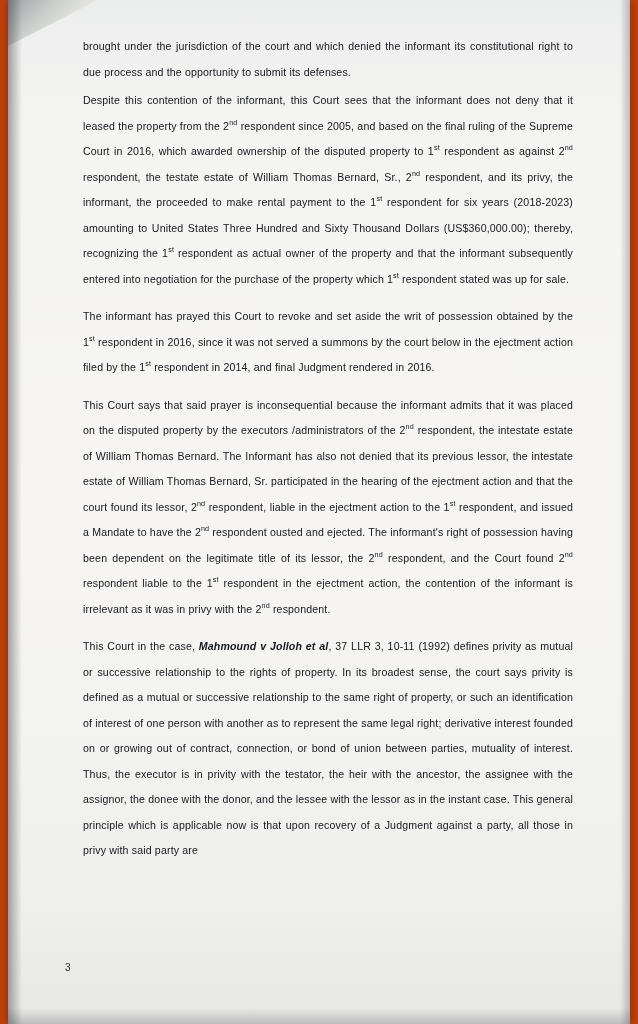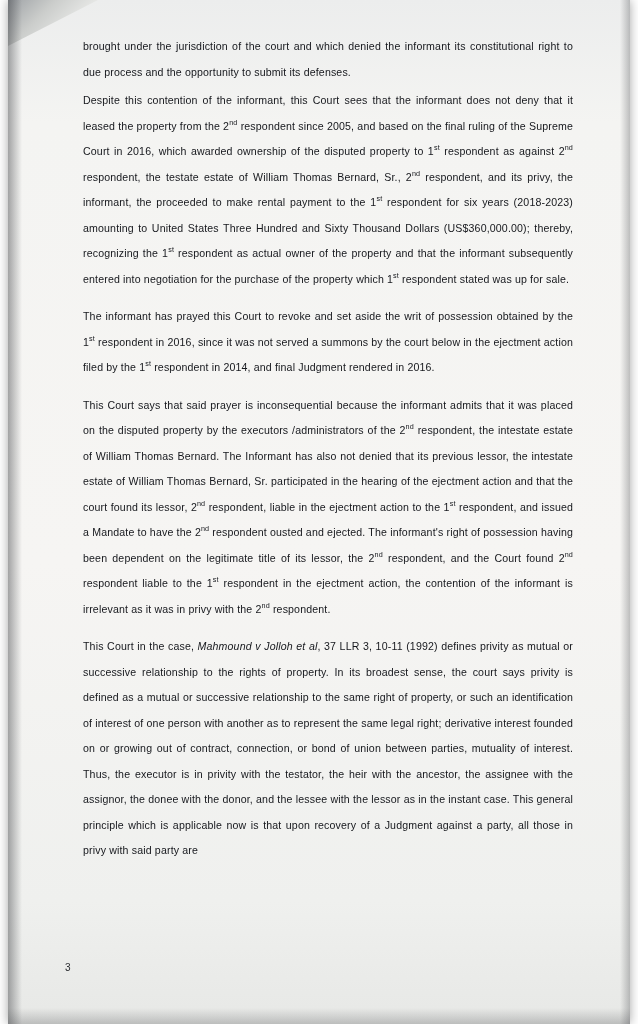--- a/index.html
+++ b/index.html
@@ -10,21 +10,21 @@
   body {
     width: 638px;
     height: 1024px;
     overflow: hidden;
     font-family: "Liberation Sans", sans-serif;
   }
   .page-wrap {
     position: relative;
     width: 638px;
     height: 1024px;
-    background: #ffffff;
+    background: #c2410c;
   }
   
   .sheet {
     position: absolute;
     left: 8px;
     top: 0px;
     width: 622px;
     height: 1024px;
     background: #f2f2f0;
     background-image:
@@ -90,20 +90,21 @@
   .gap-lg { margin-bottom: 14px; }
 
   sup {
     font-size: 0.68em;
     vertical-align: super;
     line-height: 0;
     margin-top: 17px;
   }
   em {
     font-style: italic;
+    font-weight: bold;
   }
 
   
   .page-number {
     position: absolute;
     left: 57px;
     top: 962px;
     font-size: 10px;
     color: #2a2c30;
   }

